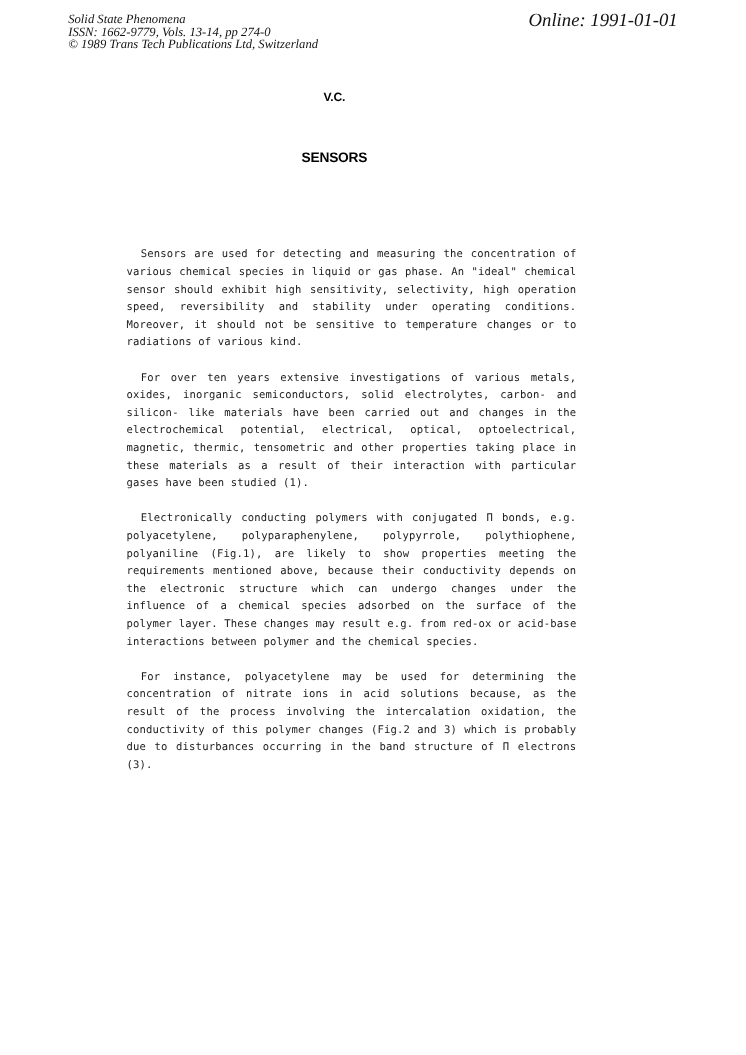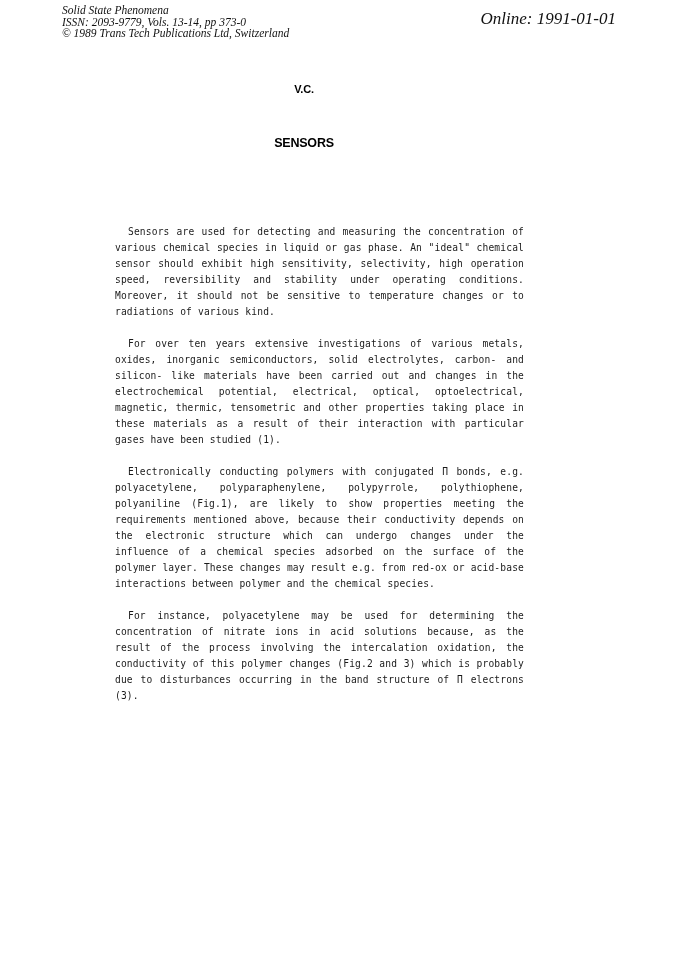--- a/index.html
+++ b/index.html
@@ -10,21 +10,21 @@
     body {
       width: 678px;
       height: 959px;
       position: relative;
       overflow: hidden;
       color: #000;
     }
     .header-left {
       position: absolute;
       left: 62px;
-      top: 5px;
+      top: 13px;
       font-family: "Liberation Serif", serif;
       font-style: italic;
       font-size: 11.5px;
       line-height: 11.5px;
       color: #111;
     }
     .header-left div { white-space: nowrap; }
     .header-right {
       position: absolute;
       right: 62px;
@@ -76,21 +76,21 @@
       text-align-last: left;
       text-indent: 13px;
       -webkit-font-smoothing: none;
     }
   </style>
 </head>
 <body>
 
 <div class="header-left">
   <div>Solid State Phenomena</div>
-  <div>ISSN: 2093-9779, Vols. 13-14, pp 373-0</div>
+  <div>ISSN: 1662-9779, Vols. 13-14, pp 274-0</div>
   <div>© 1989 Trans Tech Publications Ltd, Switzerland</div>
 </div>
 
 <div class="header-right">Online: 1991-01-01</div>
 
 <div class="section-number">V.C.</div>
 <div class="section-title">SENSORS</div>
 
 <div class="body-text">
   <p class="para">Sensors are used for detecting and measuring the concentration of various chemical species in liquid or gas phase. An "ideal" chemical sensor should exhibit high sensitivity, selectivity, high operation speed, reversibility and stability under operating conditions. Moreover, it should not be sensitive to temperature changes or to radiations of various kind.</p>

